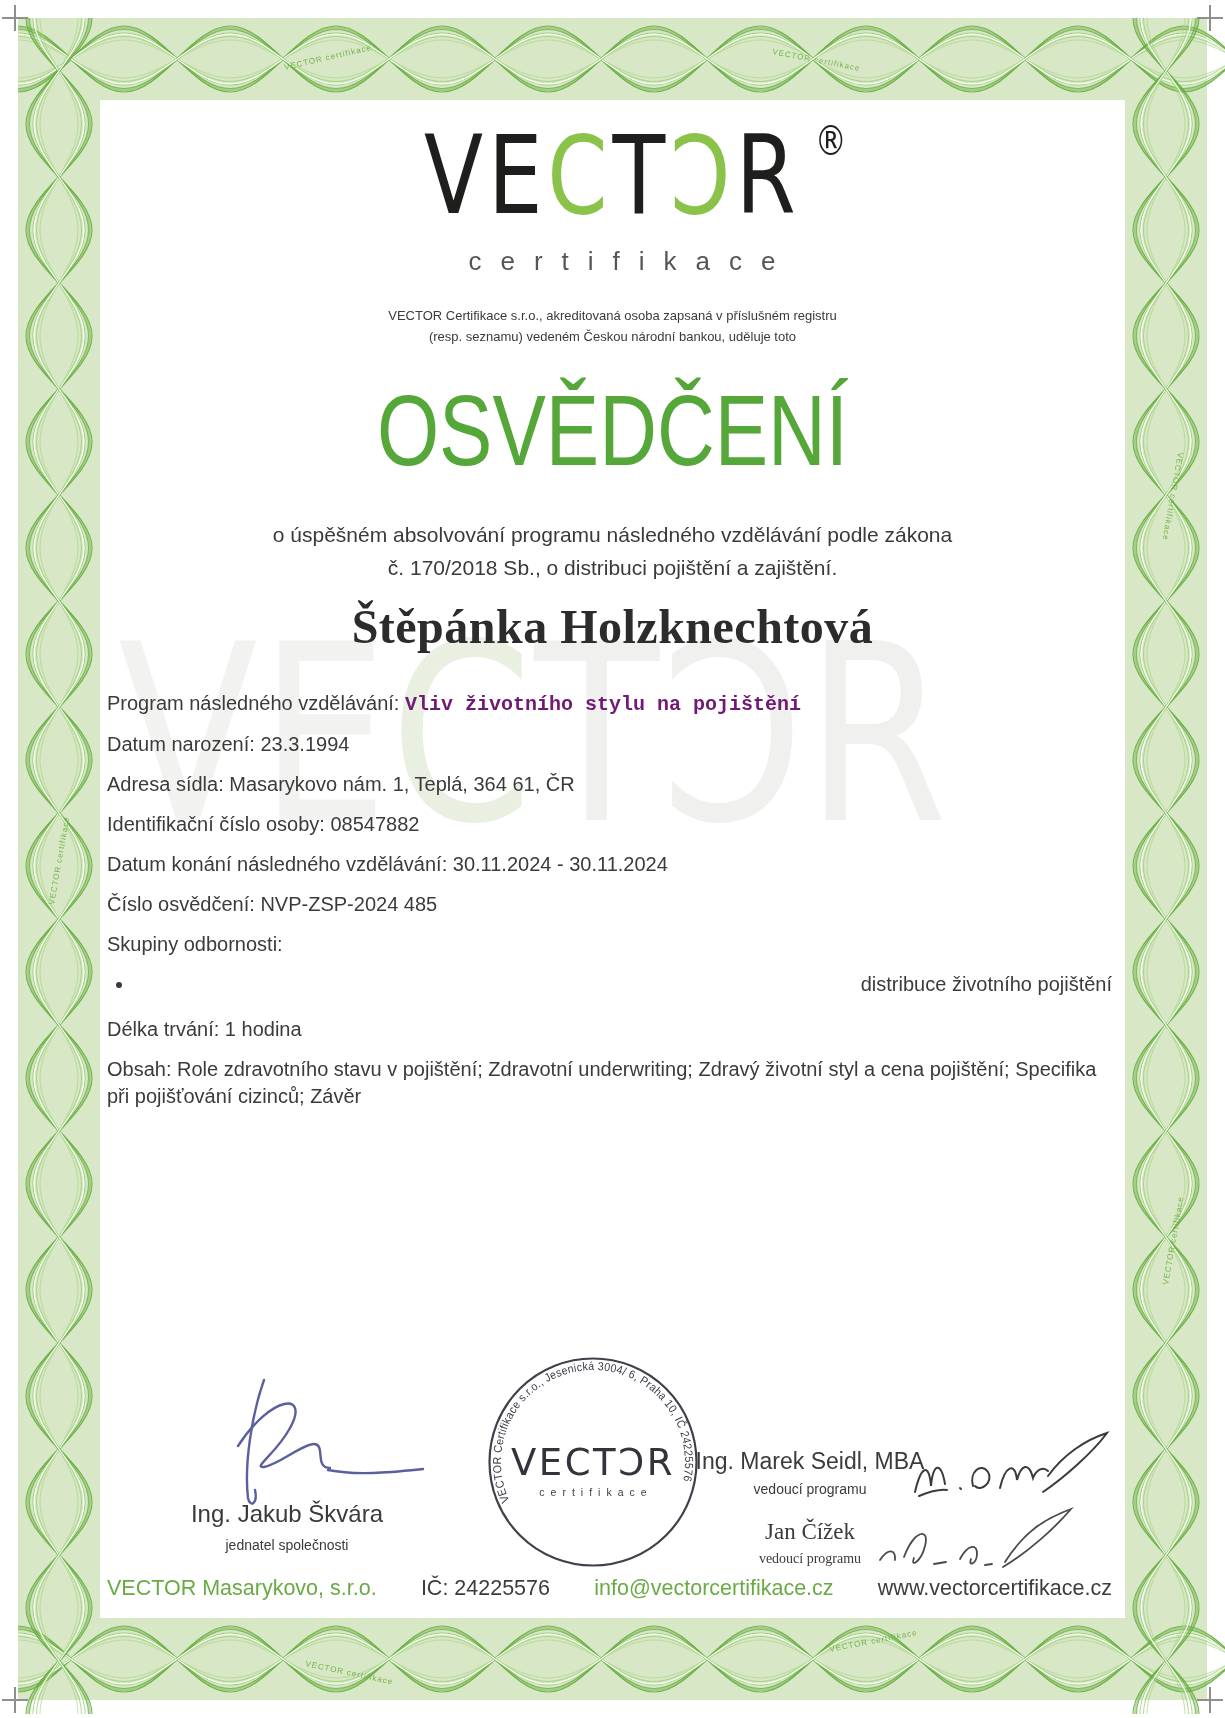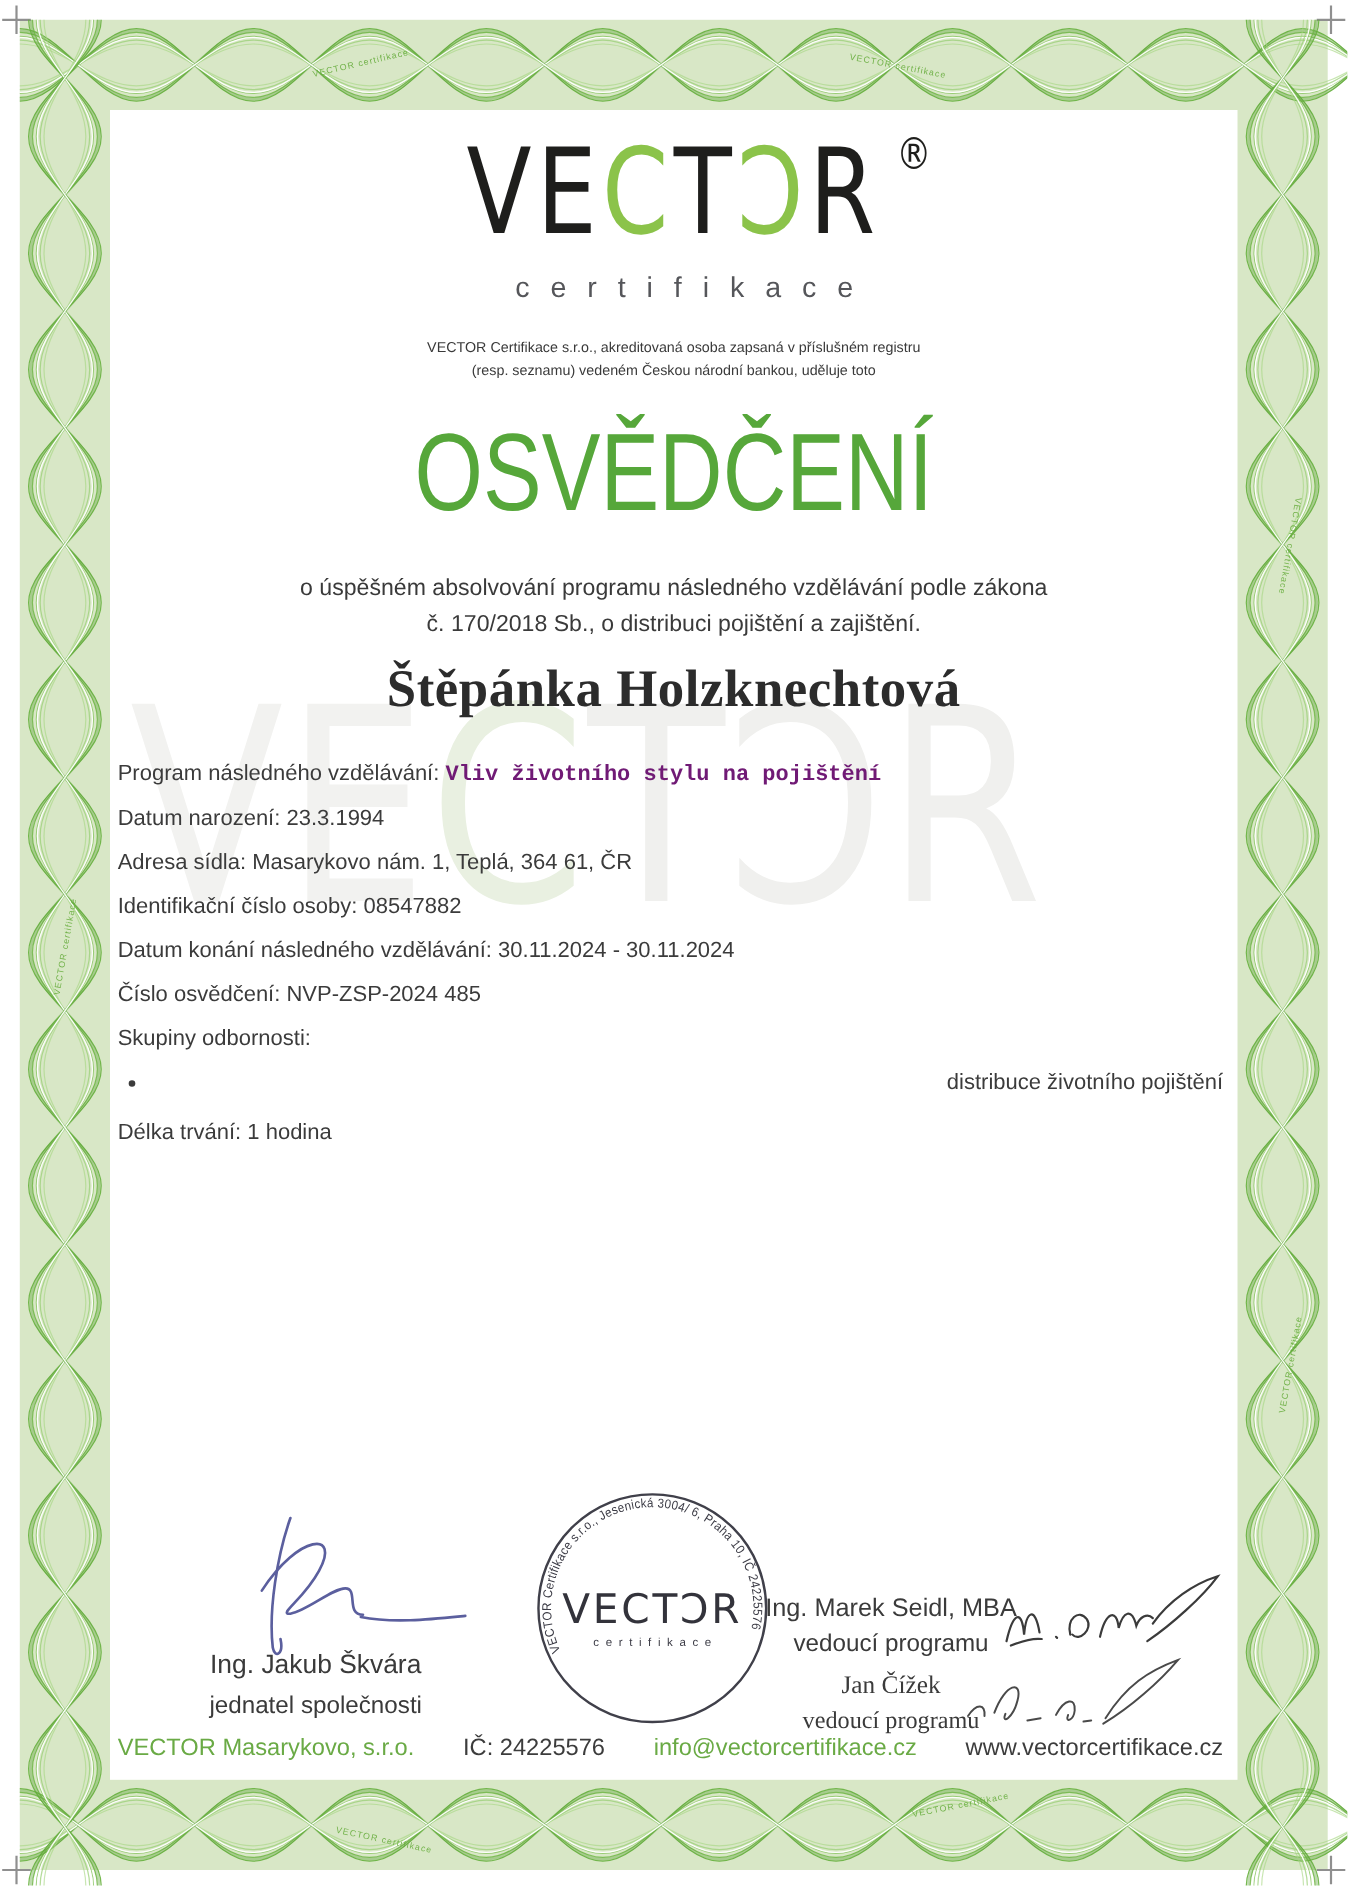--- a/index.html
+++ b/index.html
@@ -30,21 +30,21 @@
 
   .fields{top:690px;left:107px;width:1005px;font-size:20px;}
   .fields p{margin:0 0 13px 0;line-height:1.35;}
   .fields b{font-weight:700;color:#701a75;font-family:Liberation Mono, monospace;}
   .fields ul{margin:10px 0 18px 28px;padding:0;}
   .fields li{line-height:1.35;margin:0;text-align:right;}
 
   .sig-img{position:absolute;z-index:2;}
   .name-block{position:absolute;z-index:3;text-align:center;}
   .sig-name{font-size:24px;color:#3a3a3a;line-height:1.3;}
-  .sig-role{font-size:22px;color:#3a3a3a;line-height:1.3;}
+  .sig-role{font-size:14px;color:#3a3a3a;line-height:1.3;}
   .right-names{font-size:23px;}
   .stamp{position:absolute;left:485px;top:1354px;z-index:2;}
   .stamp-logo{font-family:"DejaVu Sans","Liberation Sans",sans-serif;}
 
   .footer{position:absolute;left:107px;top:1576px;width:1005px;z-index:3;display:flex;
           justify-content:space-between;align-items:baseline;font-size:21.5px;}
   .green-text{color:#6aaa45;}
   .dark-text{color:#3c3c3c;}
 </style>
 </head>
@@ -164,20 +164,21 @@
     <p><span>Datum narození:</span> <span>23.3.1994</span></p>
     <p><span>Adresa sídla:</span> <span>Masarykovo nám. 1, Teplá, 364 61, ČR</span></p>
     <p><span>Identifikační číslo osoby:</span> <span>08547882</span></p>
     <p><span>Datum konání následného vzdělávání:</span> <span>30.11.2024 - 30.11.2024</span></p>
     <p><span>Číslo osvědčení:</span> <span>NVP-ZSP-2024 485</span></p>
     <p><span>Skupiny odbornosti:</span></p>
     <ul>
       <li>distribuce životního pojištění</li>
     </ul>
     <p><span>Délka trvání:</span> <span>1 hodina</span></p>
+    <p><span>Obsah:</span> <span>Role zdravotního stavu v pojištění; Zdravotní underwriting; Zdravý životní styl a cena pojištění; Specifika při pojišťování cizinců; Závěr</span></p>
   </div>
 
   <div class="sig-img" style="left:168px;top:1372px;">
     <svg width="270" height="135" viewBox="0 0 270 135">
       <g fill="none" stroke="#5b5f9e" stroke-width="2.4" stroke-linecap="round">
         <path d="M96,8 C84,42 76,92 80,126 C82,136 90,132 87,118"></path>
         <path d="M70,74 C104,22 142,20 122,56 C108,82 84,96 96,95 C112,92 134,72 146,72 C158,72 146,96 162,96"></path>
         <path d="M160,98 C190,104 225,100 255,97"></path>
       </g>
     </svg>

